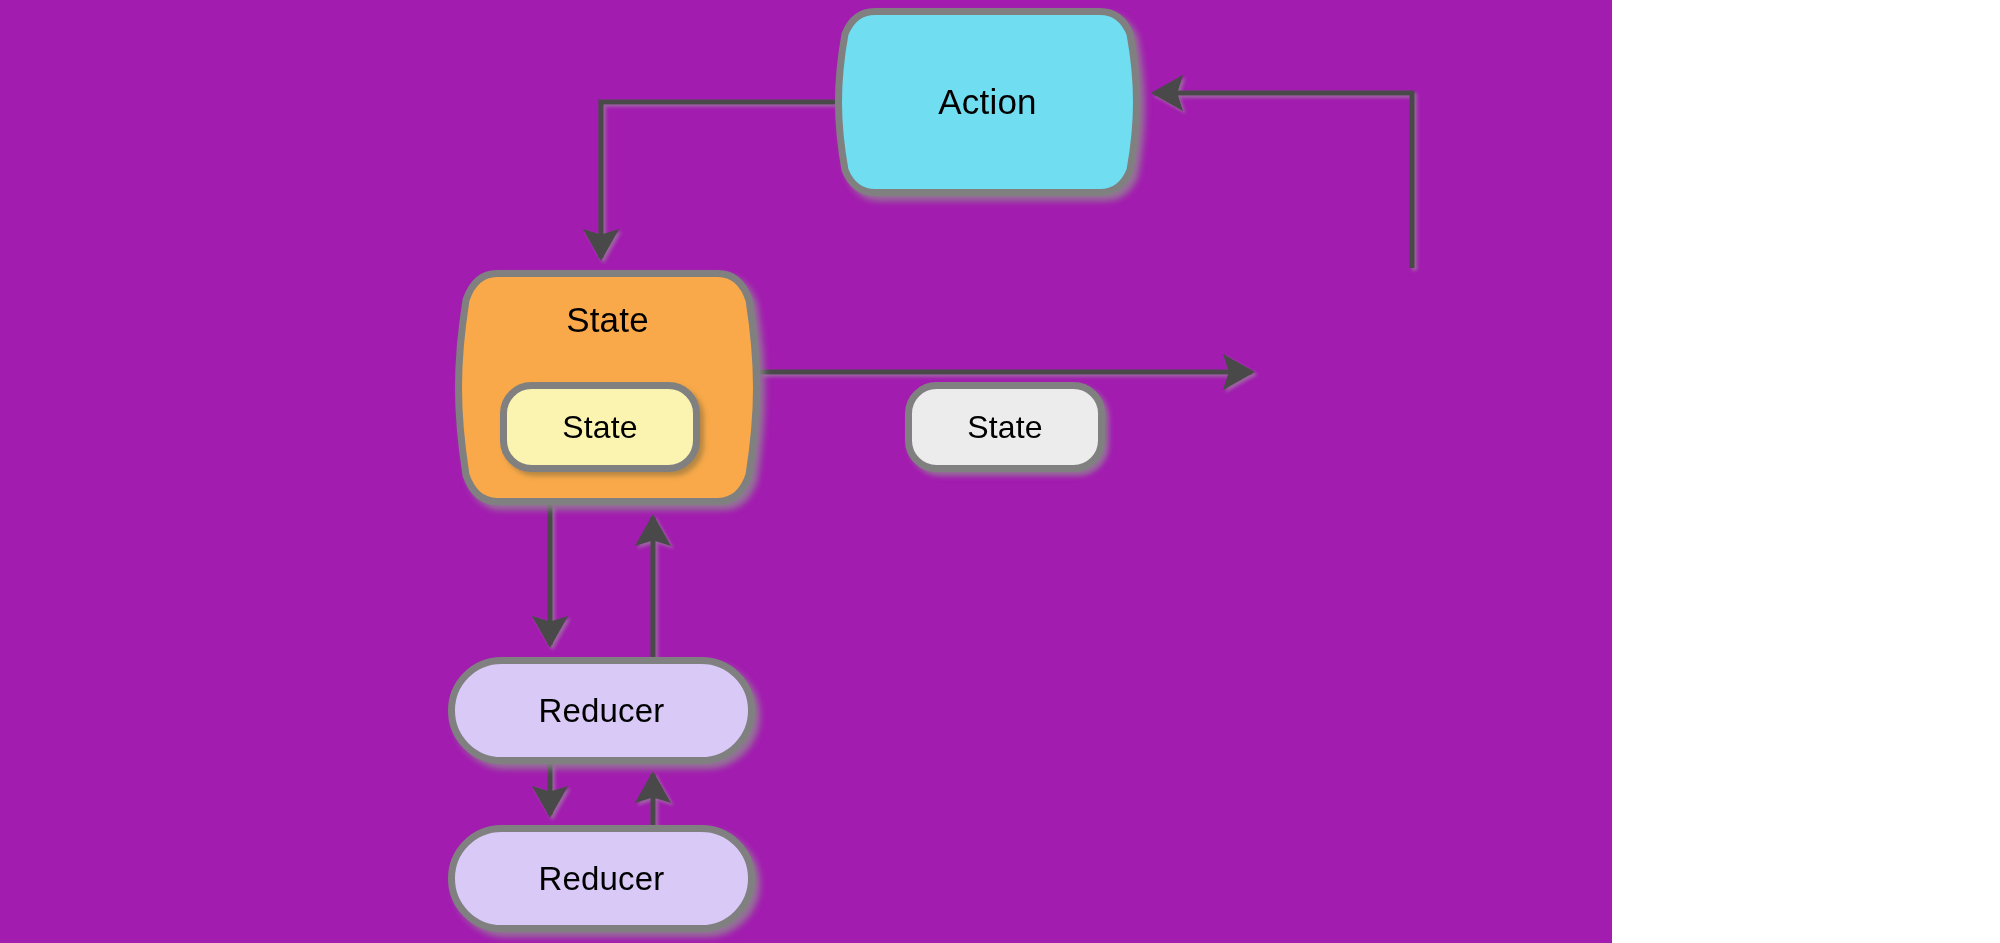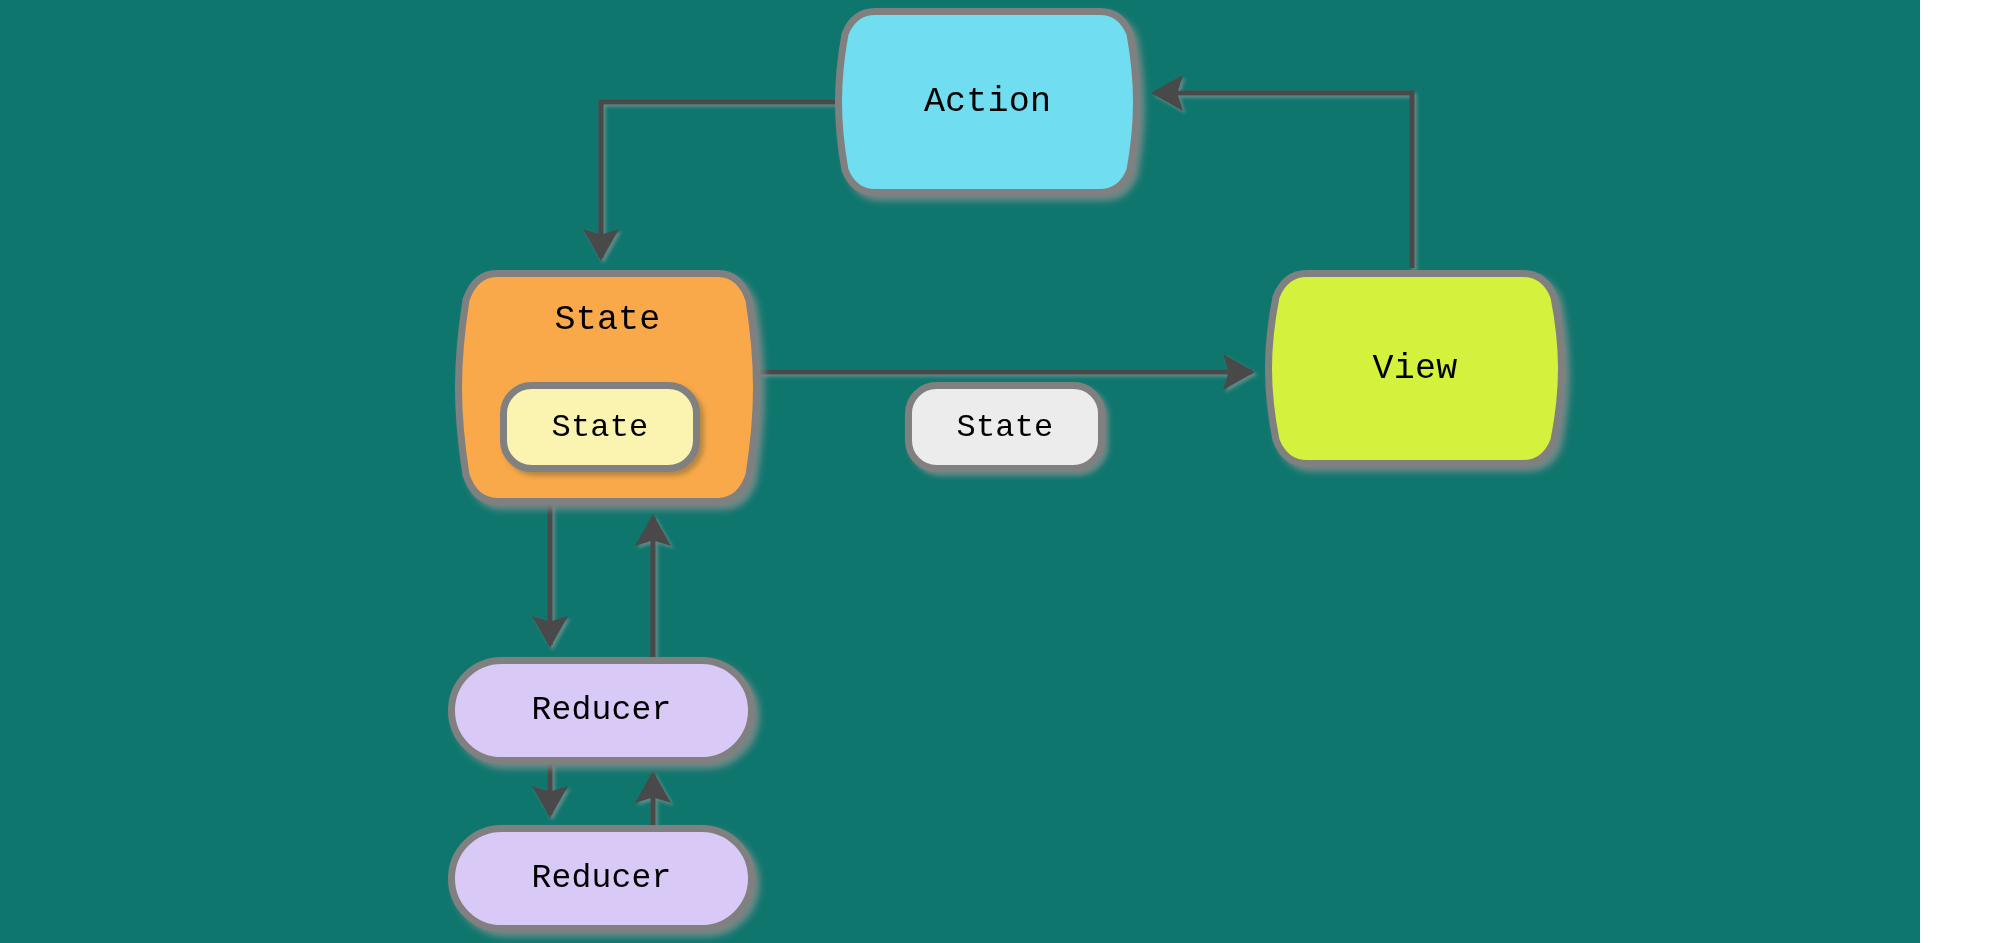--- a/index.html
+++ b/index.html
@@ -6,25 +6,24 @@
   html, body {
     margin: 0;
     padding: 0;
     background: #ffffff;
   }
   body {
     font-family: "Liberation Sans", sans-serif;
   }
   #canvas {
     position: relative;
-    width: 1920px;
+    width: 1612px;
     height: 943px;
-    background: #0f766e;
+    background: #a21caf;
     overflow: hidden;
-    font-family: Liberation Mono, monospace;
   }
   .layer-svg {
     position: absolute;
     left: 0;
     top: 0;
     width: 2000px;
     height: 943px;
   }
   .node {
     position: absolute;
@@ -183,41 +182,20 @@
       <defs>
         <filter id="nodeShadowSW" x="-25%" y="-25%" width="160%" height="160%">
           <feDropShadow dx="4" dy="4" stdDeviation="2.8" flood-color="#8f8f8f" flood-opacity="0.7"></feDropShadow>
         </filter>
       </defs>
       <rect filter="url(#nodeShadowSW)" x="3.5" y="3.5" width="193" height="83" rx="28" ry="28" fill="#ECECEC" stroke="#808080" stroke-width="7"></rect>
     </svg>
     <span class="node-label">State</span>
   </div>
 
-  <div class="node" id="node-view">
-    <svg class="shape-svg" viewBox="0 0 300 197" preserveAspectRatio="none" xmlns="http://www.w3.org/2000/svg">
-      <defs>
-        <filter id="nodeShadowV" x="-25%" y="-25%" width="160%" height="160%">
-          <feDropShadow dx="5" dy="5" stdDeviation="3.4" flood-color="#8f8f8f" flood-opacity="0.75"></feDropShadow>
-        </filter>
-      </defs>
-      <path filter="url(#nodeShadowV)" d="M 42 3.5
-               L 258 3.5
-               Q 280 3.5 289 27
-               Q 296.5 65 296.5 98.5
-               Q 296.5 132 289 170
-               Q 280 193.5 258 193.5
-               L 42 193.5
-               Q 20 193.5 11 170
-               Q 3.5 132 3.5 98.5
-               Q 3.5 65 11 27
-               Q 20 3.5 42 3.5 Z" fill="#D4F23C" stroke="#808080" stroke-width="7"></path>
-    </svg>
-    <span class="node-label">View</span>
-  </div>
 
   <div class="node" id="node-reducer-1">
     <svg class="shape-svg" viewBox="0 0 307 107" preserveAspectRatio="none" xmlns="http://www.w3.org/2000/svg">
       <defs>
         <filter id="nodeShadowR1" x="-25%" y="-25%" width="160%" height="160%">
           <feDropShadow dx="5" dy="5" stdDeviation="3.2" flood-color="#8f8f8f" flood-opacity="0.75"></feDropShadow>
         </filter>
       </defs>
       <rect filter="url(#nodeShadowR1)" x="3.5" y="3.5" width="300" height="100" rx="50" ry="50" fill="#D9C9F7" stroke="#808080" stroke-width="7"></rect>
     </svg>

